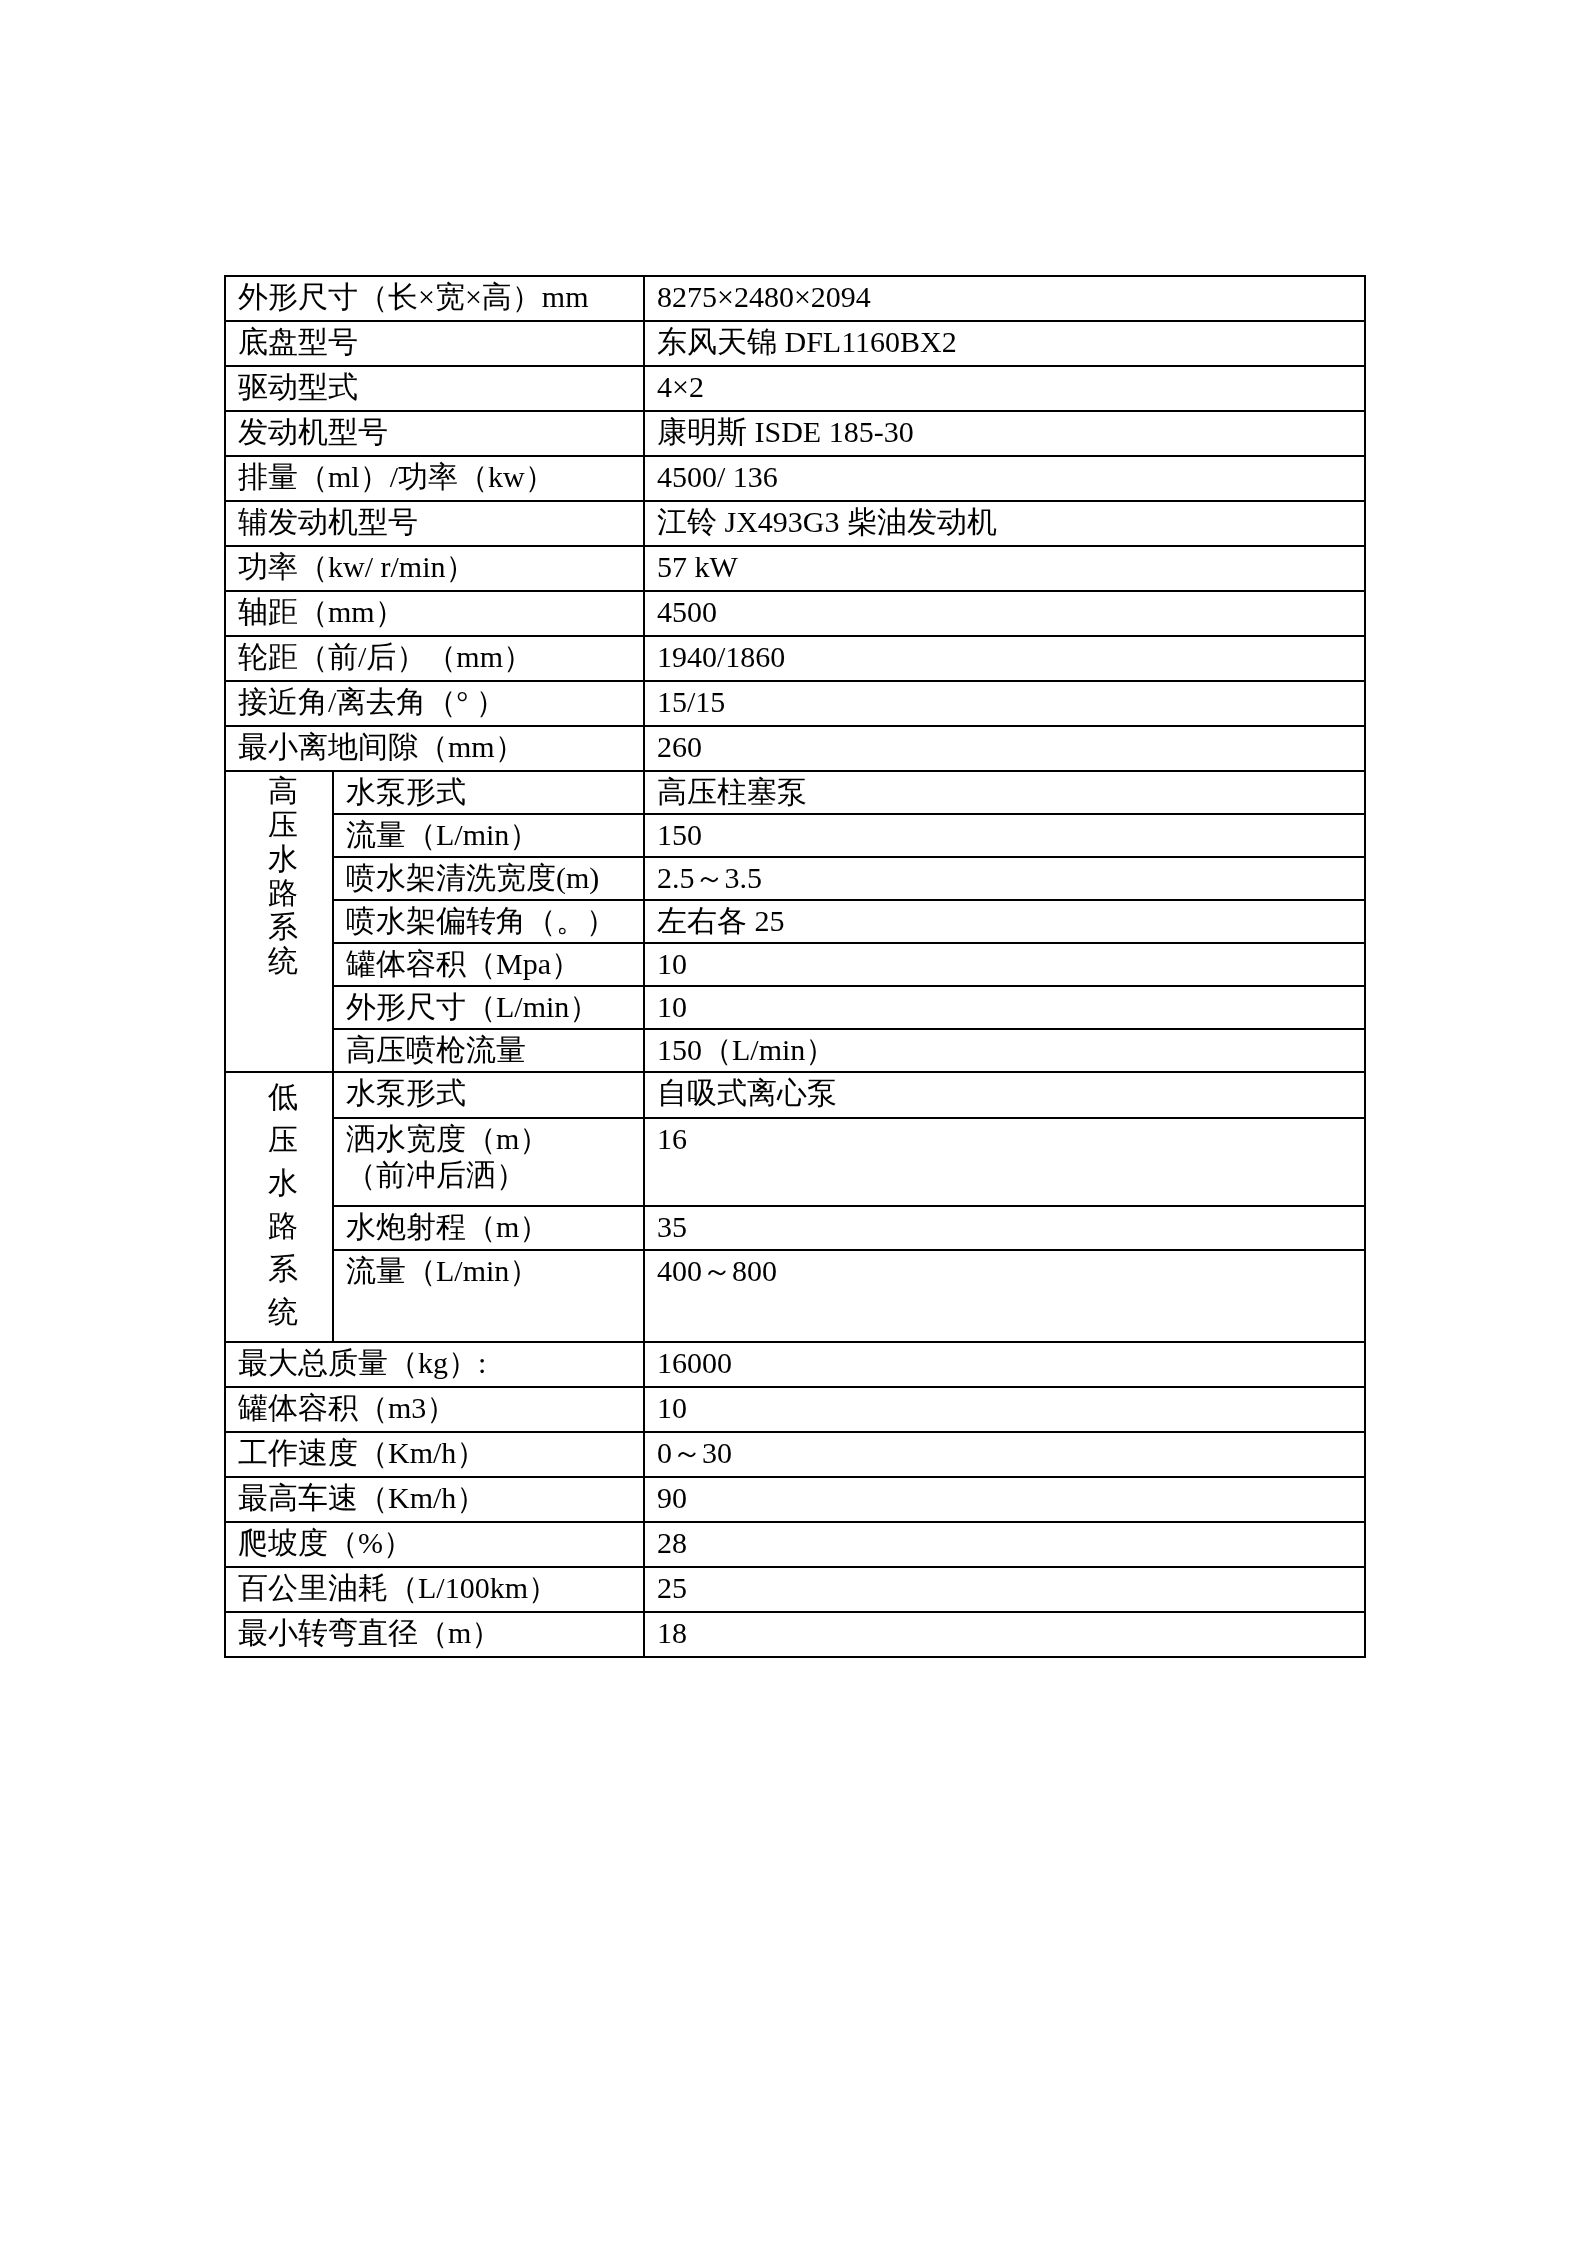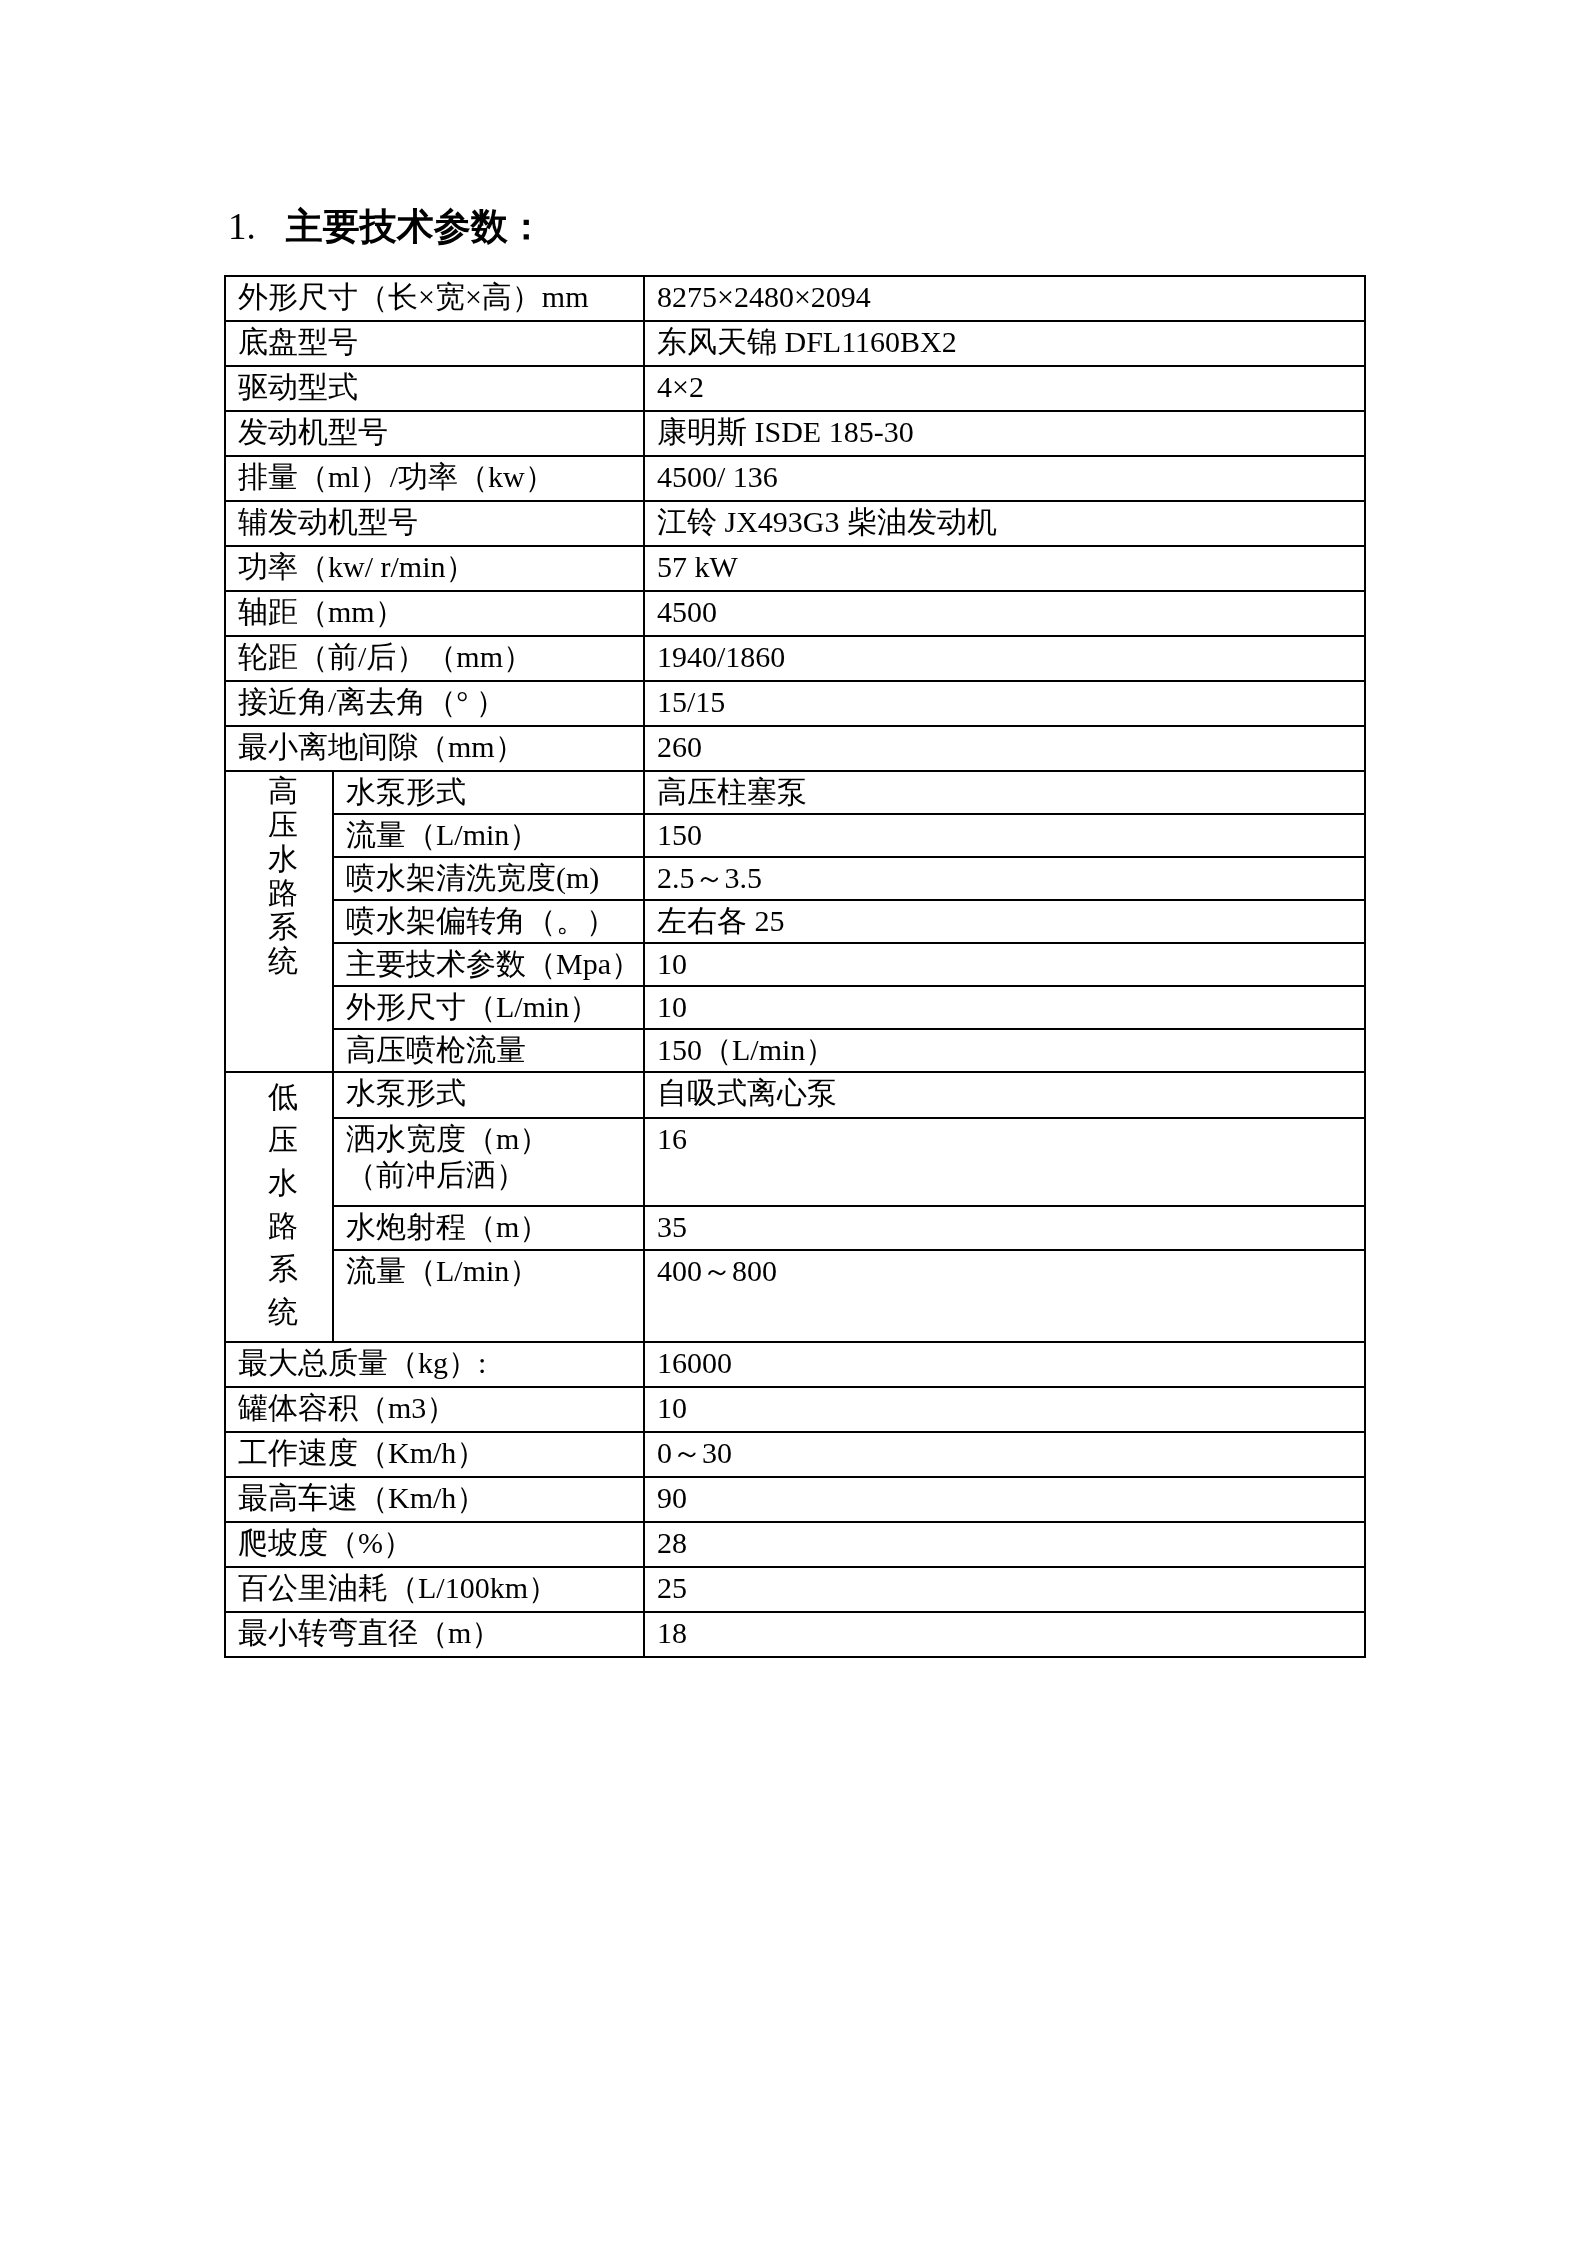--- a/index.html
+++ b/index.html
@@ -71,23 +71,20 @@
   }
   .vstack.tight span { line-height: 34px; }
   .vstack.loose span { line-height: 43px; }
   .two-line span { display: block; }
 </style>
 </head>
 <body>
 
 <div class="page">
 
-  <div class="doc-title">
-    <span class="title-num">1.</span><span class="title-text">主要技术参数：</span>
-  </div>
 
   <table class="spec-table">
     <colgroup>
       <col style="width:108px">
       <col style="width:311px">
       <col style="width:721px">
     </colgroup>
     <tbody>
 
       <tr class="r-top">
@@ -155,21 +152,21 @@
       </tr>
       <tr class="r-hp">
         <td class="label-cell">喷水架清洗宽度(m)</td>
         <td class="value-cell">2.5～3.5</td>
       </tr>
       <tr class="r-hp">
         <td class="label-cell">喷水架偏转角（。）</td>
         <td class="value-cell">左右各 25</td>
       </tr>
       <tr class="r-hp">
-        <td class="label-cell">主要技术参数（Mpa）</td>
+        <td class="label-cell">罐体容积（Mpa）</td>
         <td class="value-cell">10</td>
       </tr>
       <tr class="r-hp">
         <td class="label-cell">外形尺寸（L/min）</td>
         <td class="value-cell">10</td>
       </tr>
       <tr class="r-hp">
         <td class="label-cell">高压喷枪流量</td>
         <td class="value-cell">150（L/min）</td>
       </tr>

